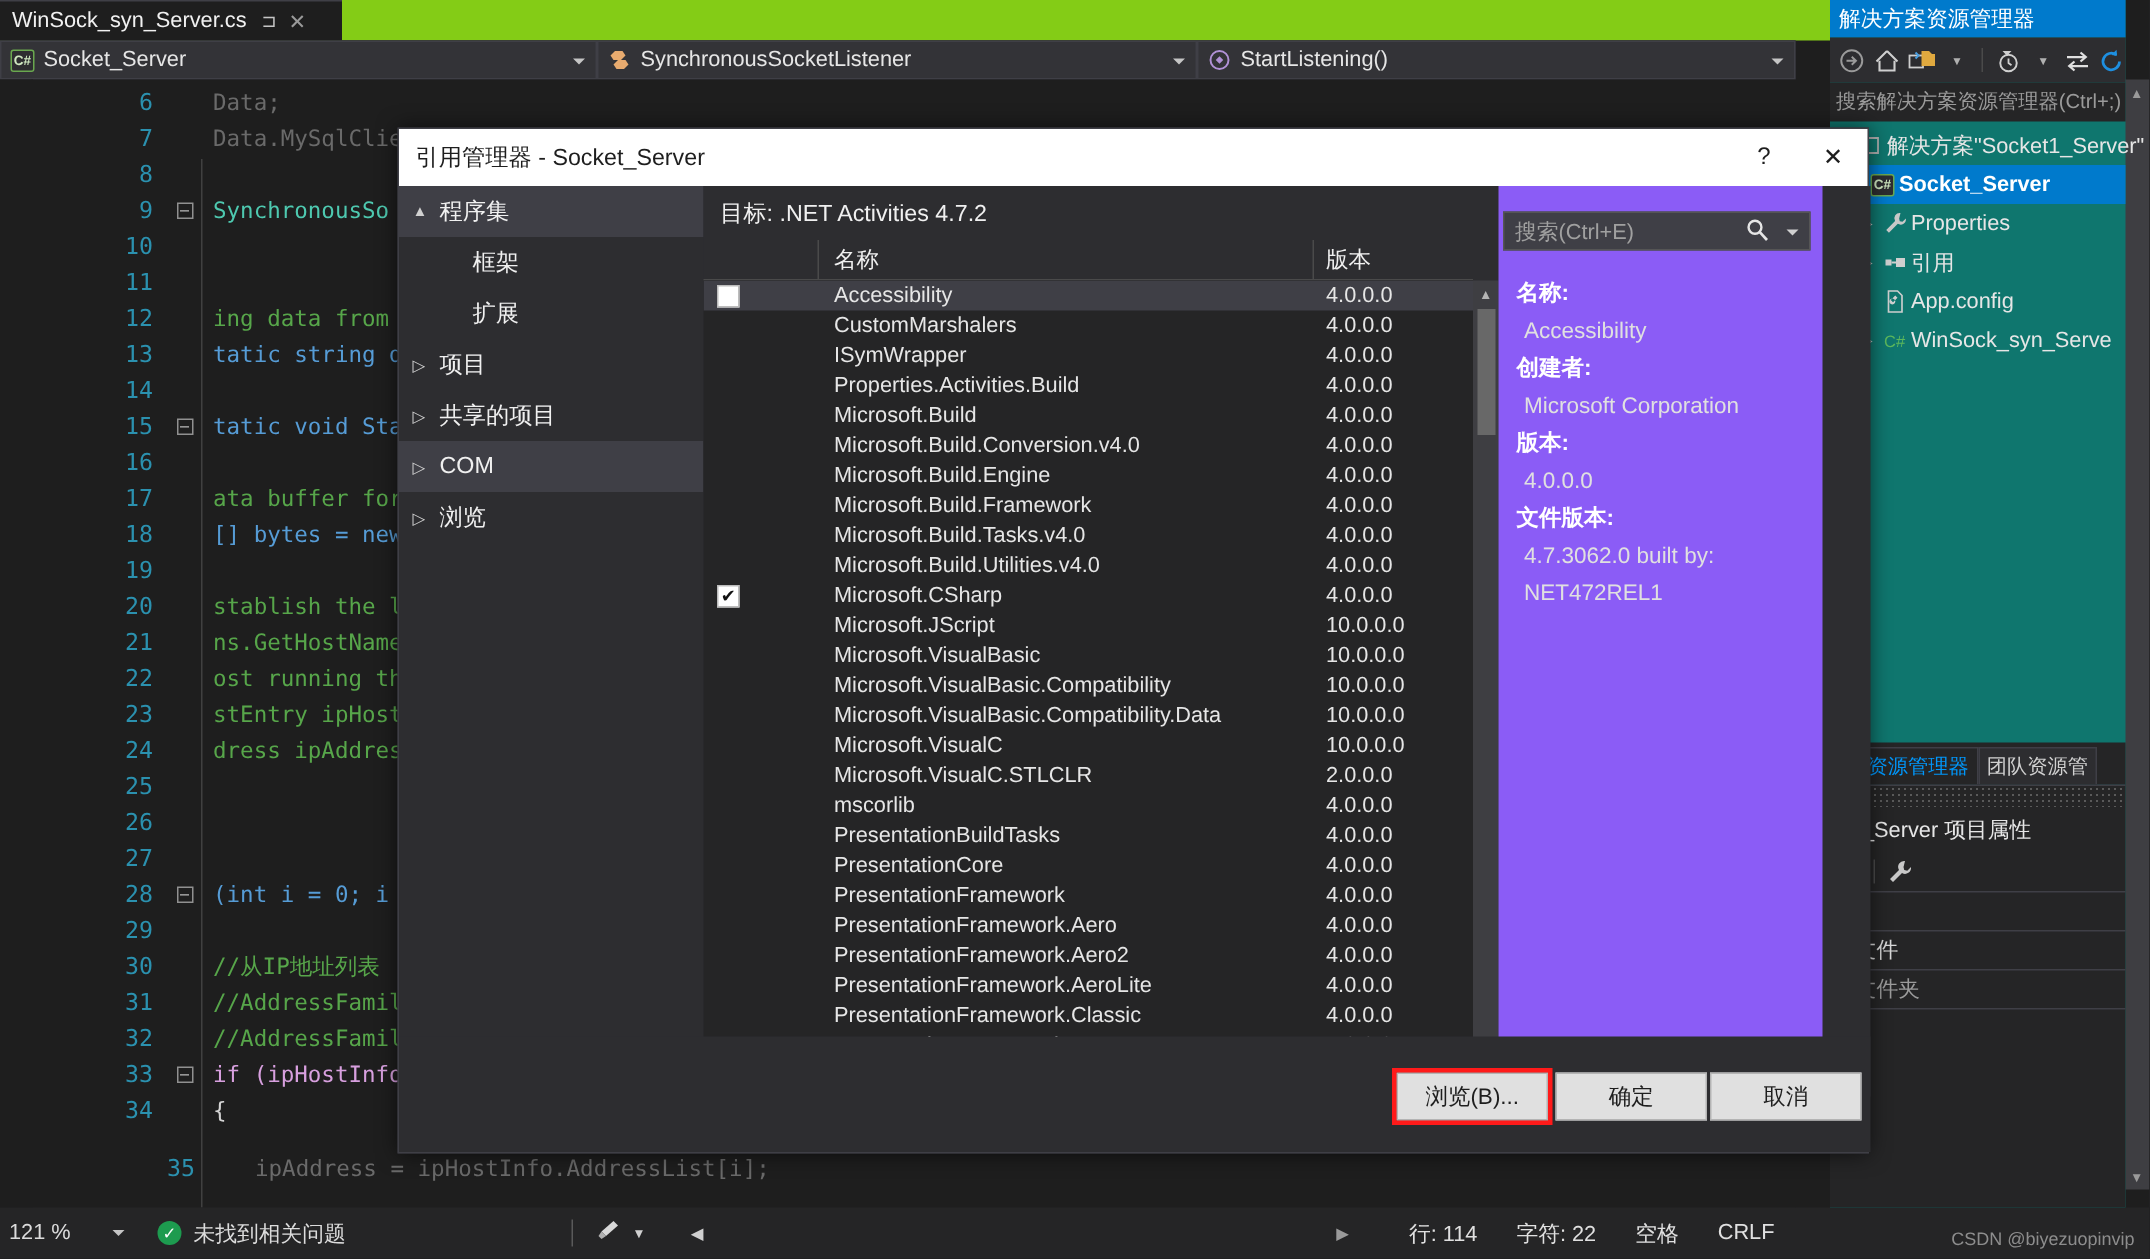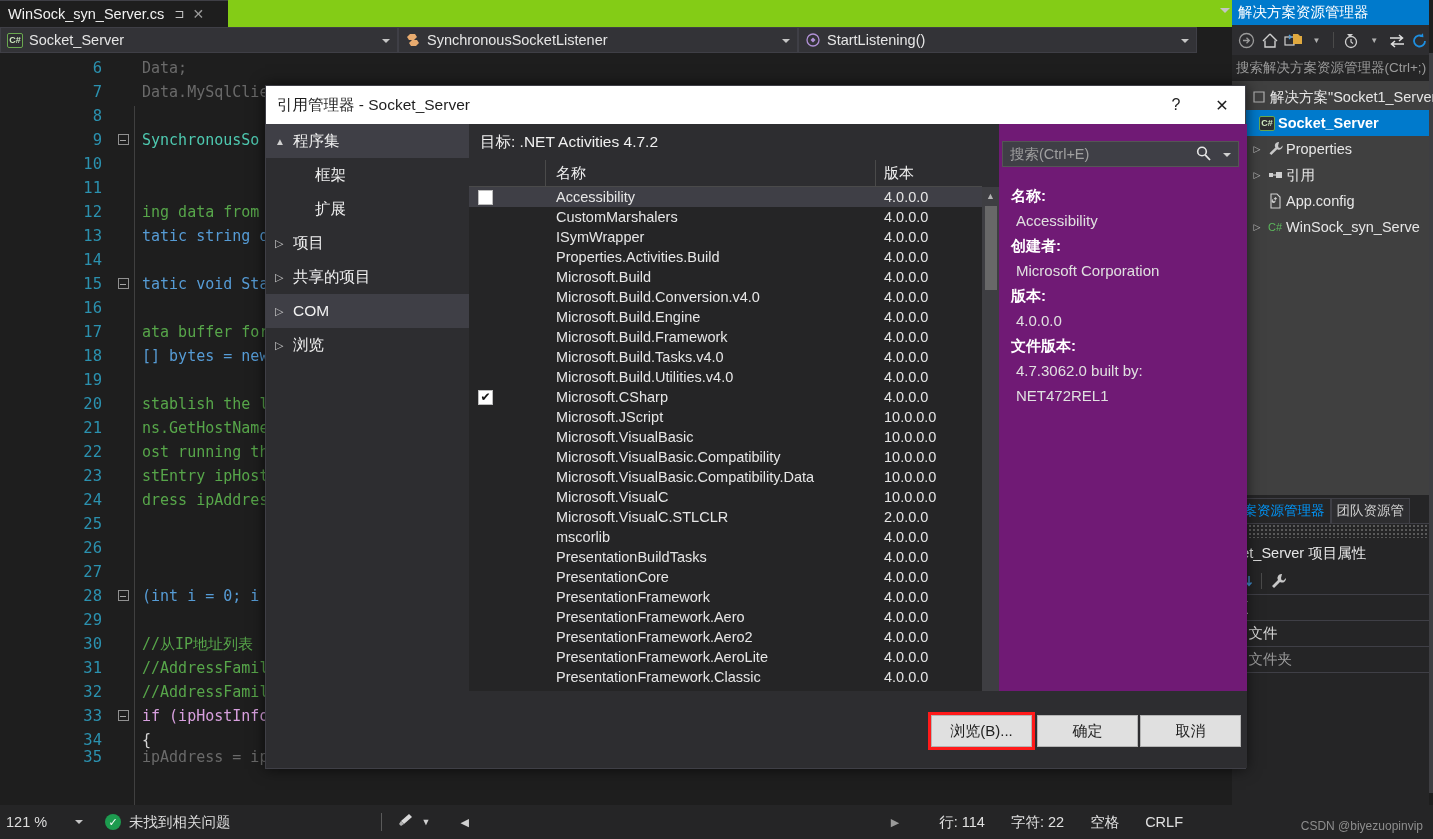--- a/index.html
+++ b/index.html
@@ -138,21 +138,21 @@
   .sb-sep{ width:1px;height:18px;background:#5a5a5a;margin:0 14px; }
   .sb-right{ position:absolute; right:0; bottom:0; display:flex; align-items:center; height:34px;}
   .sb-item{ color:#e0e0e0; font-size:14.5px; margin-right:26px; white-space:nowrap;}
   .watermark{
     position:absolute; right:10px; bottom:6px;
     color:#8d8d8d; font-size:12px;
   }
 
   
   .se{
-    position:absolute; right:4px; top:0; width:197px; height:805px; background:#404040;
+    position:absolute; right:16px; top:0; width:197px; height:805px; background:#0f766e;
   }
   .se-title{
     height:25px; background:#007acc; color:#fff; font-size:14.5px;
     display:flex; align-items:center; padding-left:6px; white-space:nowrap;
     overflow:hidden;
   }
   .se-toolbar{
     height:30px; background:#2d2d30; display:flex; align-items:center;
     padding-left:6px; gap:5px;
   }
@@ -269,21 +269,21 @@
   .list-vscroll .arrow{
     position:absolute;left:0;width:17px;height:17px;color:#b4b4b4;font-size:9px;
     display:flex;align-items:center;justify-content:center;
   }
   .list-vscroll .arrow.up{top:0;} .list-vscroll .arrow.dn{bottom:0;}
   .list-vscroll .thumb{
     position:absolute;left:3px;top:19px;width:12px;height:84px;background:#686868;
   }
 
   .dlg-right{
-    position:absolute; left:733px; top:0; width:248px; height:607px; background:#701a75;
+    position:absolute; left:733px; top:0; width:216px; height:607px; background:#8b5cf6;
   }
   .srch{
     margin:17px 8px 0 3px; height:26px; background:#3f3f46; border:1px solid #555;
     display:flex; align-items:center; position:relative;
   }
   .srch .ph{ color:#a0a0a0; font-size:14.5px; padding-left:7px; }
   .srch .mag{ position:absolute; right:26px; top:3px; color:#e6e6e6; font-size:15px;}
   .srch .sc{ position:absolute; right:7px; top:11px; width:0;height:0;
     border-left:4px solid transparent;border-right:4px solid transparent;
     border-top:4px solid #d0d0d0;}
@@ -379,21 +379,21 @@
         <div class="codeline" style="top: 459px;"><span class="lnum">25</span><span class="fold"></span><span class="ctxt" style="padding-left: 8px;"></span></div>
         <div class="codeline" style="top: 483px;"><span class="lnum">26</span><span class="fold"></span><span class="ctxt" style="padding-left: 8px;"></span></div>
         <div class="codeline" style="top: 507px;"><span class="lnum">27</span><span class="fold"></span><span class="ctxt" style="padding-left: 8px;"></span></div>
         <div class="codeline" style="top: 531px;"><span class="lnum">28</span><span class="fold"><b>–</b></span><span class="c-blue" style="padding-left: 8px;">(int i = 0; i</span></div>
         <div class="codeline" style="top: 555px;"><span class="lnum">29</span><span class="fold"></span><span class="ctxt" style="padding-left: 8px;"></span></div>
         <div class="codeline" style="top: 579px;"><span class="lnum">30</span><span class="fold"></span><span class="c-green" style="padding-left: 8px;">//从IP地址列表</span></div>
         <div class="codeline" style="top: 603px;"><span class="lnum">31</span><span class="fold"></span><span class="c-green" style="padding-left: 8px;">//AddressFamil</span></div>
         <div class="codeline" style="top: 627px;"><span class="lnum">32</span><span class="fold"></span><span class="c-green" style="padding-left: 8px;">//AddressFamil</span></div>
         <div class="codeline" style="top: 651px;"><span class="lnum">33</span><span class="fold"><b>–</b></span><span class="c-kw" style="padding-left: 8px;">if (ipHostInfo.AddressList[i].AddressFamily == AddressFamily.InterNetwork)</span></div>
         <div class="codeline" style="top: 675px;"><span class="lnum">34</span><span class="fold"></span><span class="ctxt" style="padding-left: 8px;">{</span></div>
-        <div class="codeline" style="top: 692px;"><span class="lnum">35</span><span class="fold"></span><span class="c-dim" style="padding-left: 8px;">ipAddress = ipHostInfo.AddressList[i];</span></div>
+        <div class="codeline" style="top: 714px; padding-left: 28px;"><span class="lnum">35</span><span class="fold"></span><span class="c-dim" style="padding-left: 8px;">ipAddress = ipHostInfo.AddressList[i];</span></div>
       </div>
   </div>
 
   <div class="edit-vscroll">
     <div class="up">▲</div>
     <div class="dn">▼</div>
   </div>
 
   <div class="edit-hscroll">
     <div class="thumb"></div>

